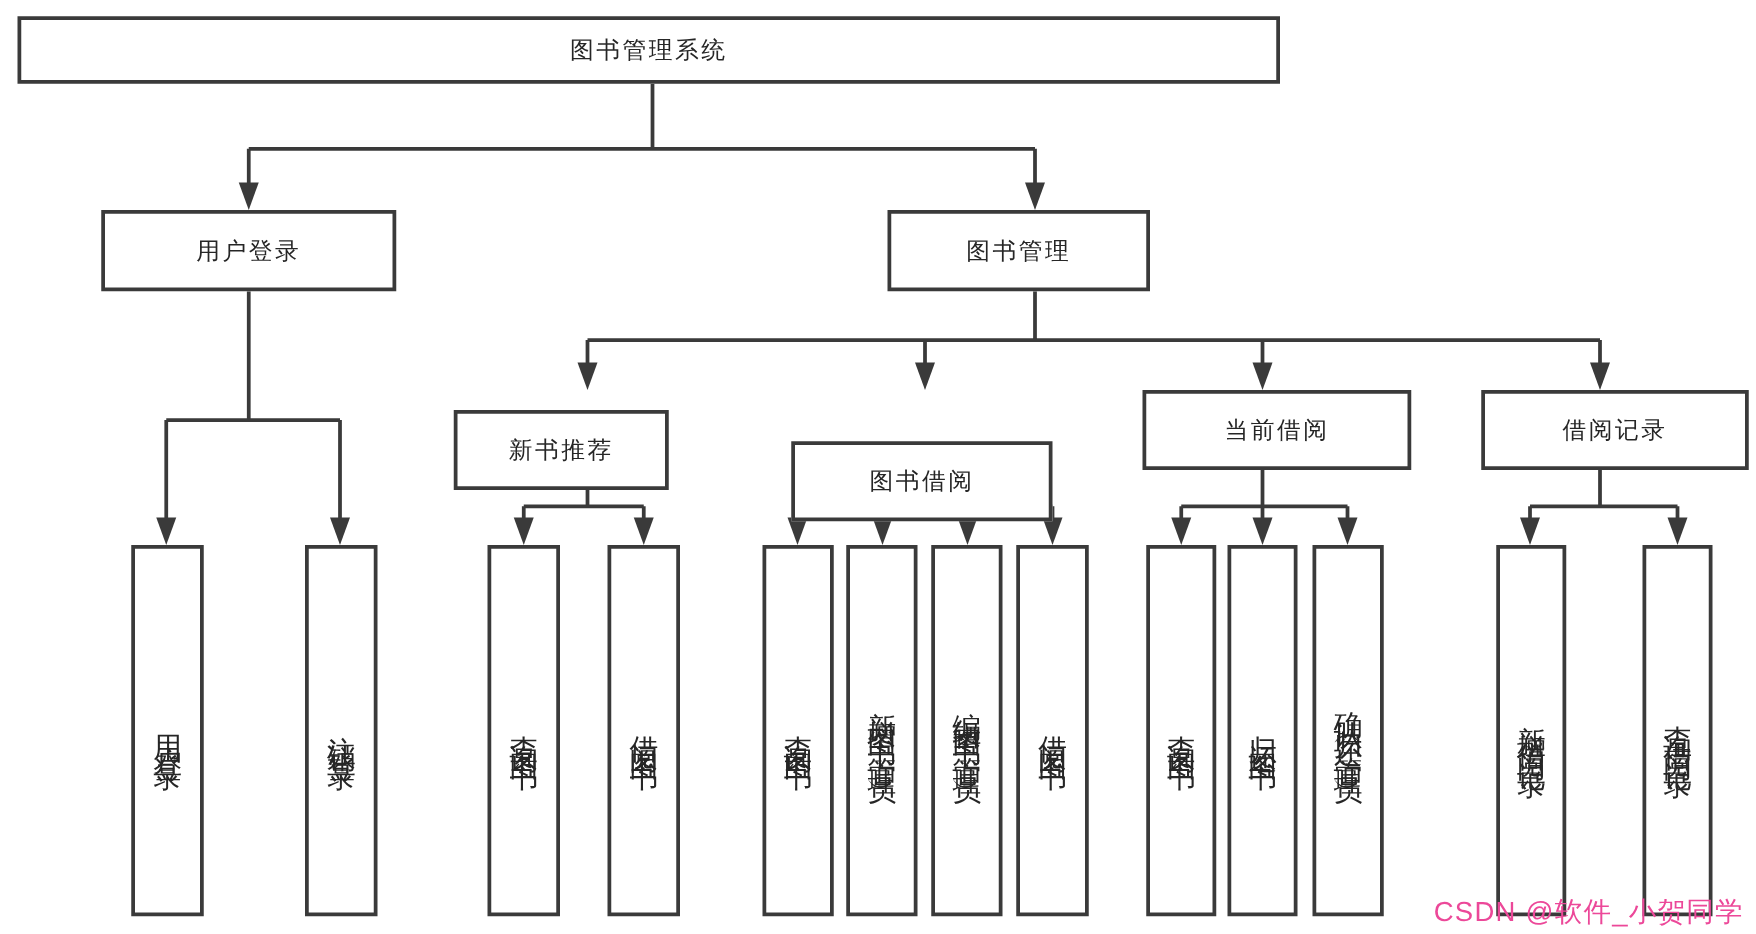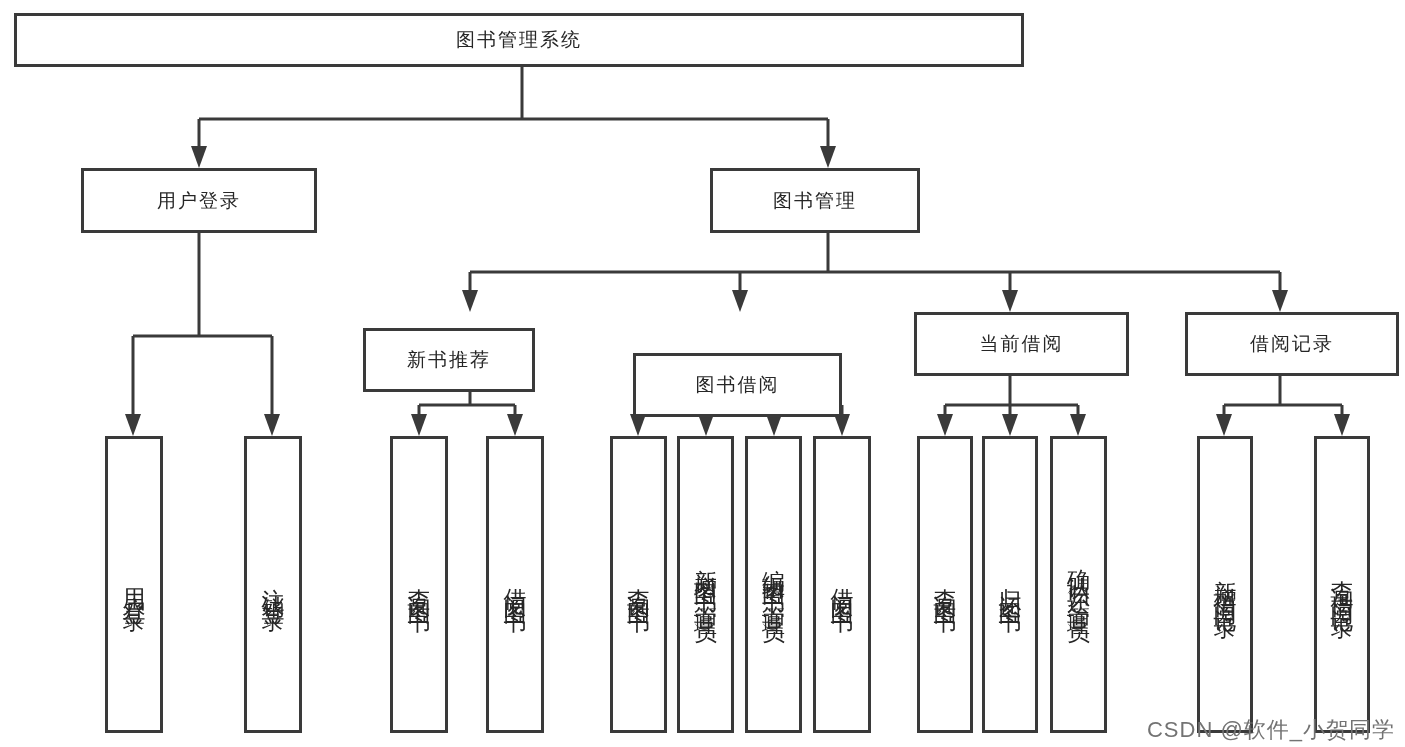--- a/index.html
+++ b/index.html
@@ -59,21 +59,21 @@
   .f9  { left: 917px;  width: 56px; }
   .f10 { left: 982px;  width: 56px; }
   .f11 { left: 1050px; width: 57px; }
   .f12 { left: 1197px; width: 56px; }
   .f13 { left: 1314px; width: 56px; }
   .watermark {
     position: absolute;
     right: 10px;
     bottom: 2px;
     font-size: 22px;
-    color: #737373;
+    color: #ec4899;
     letter-spacing: 1px;
     white-space: nowrap;
     z-index: 5;
   }
 </style>
 </head>
 <body>
 
 <div class="stage">
 

